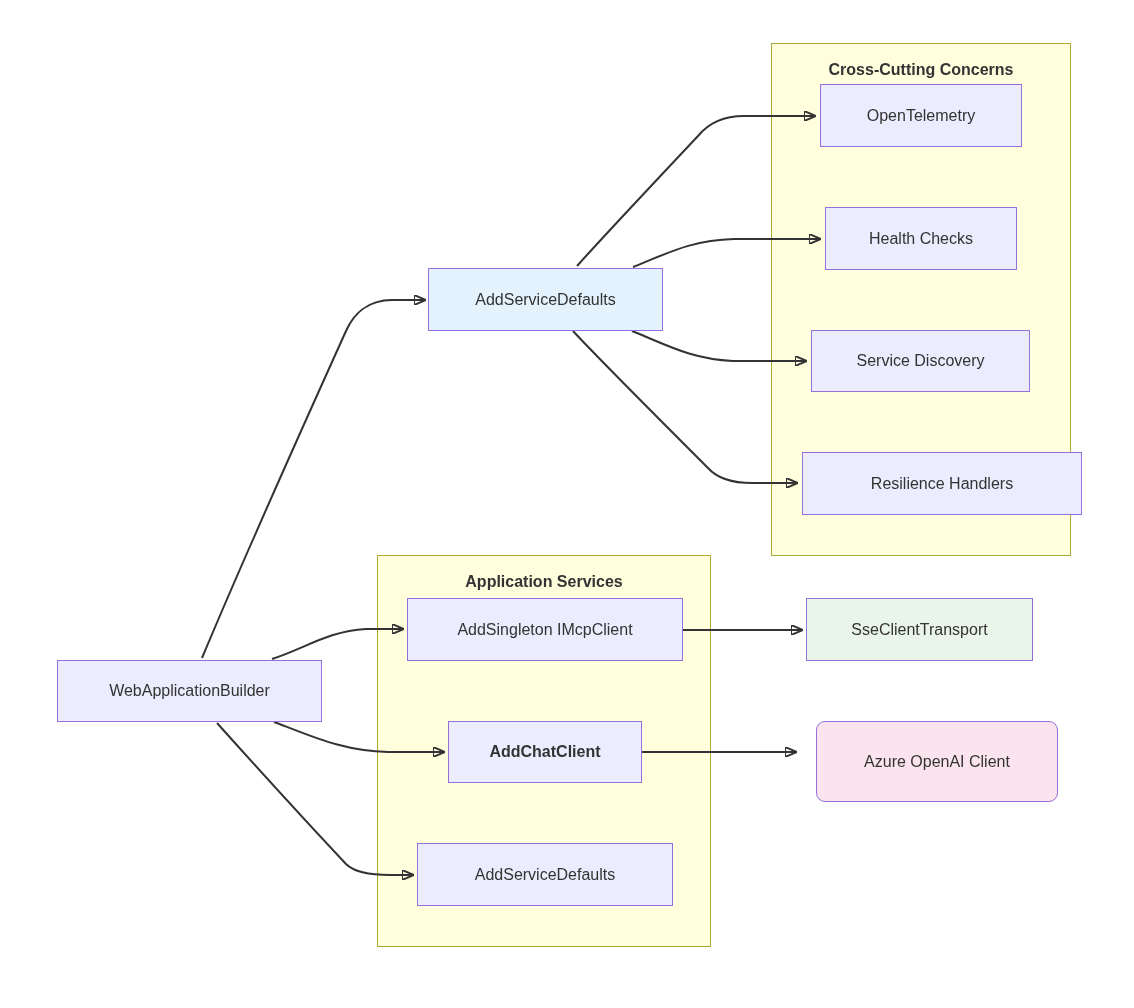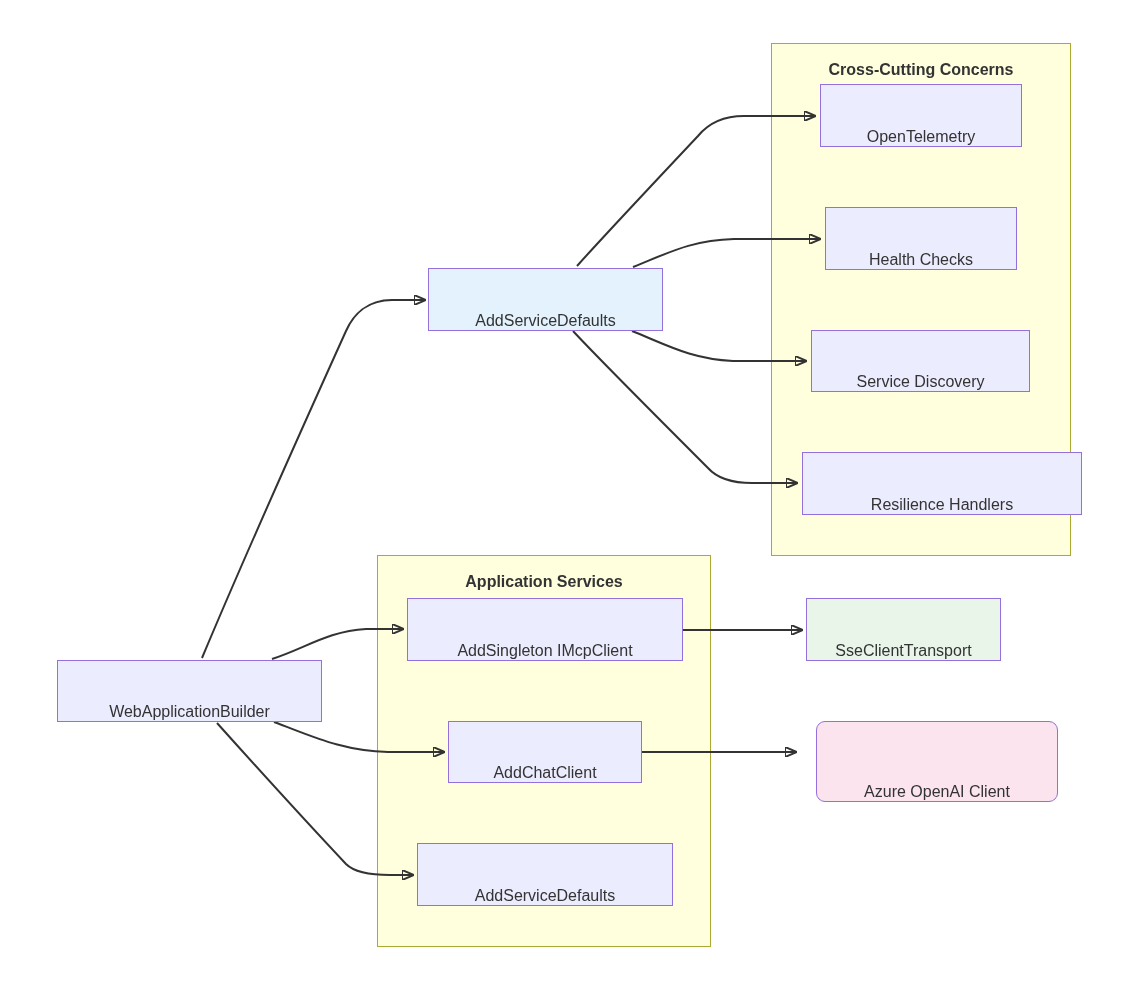--- a/index.html
+++ b/index.html
@@ -6,21 +6,21 @@
   .canvas{
     position:relative;width:1134px;height:1008px;background:#ffffff;
     font-family:"Liberation Sans","DejaVu Sans",sans-serif;color:#333333;
     overflow:hidden;
   }
   .edges{position:absolute;left:0;top:0;width:1134px;height:1008px;z-index:2;pointer-events:none;}
   .edges path{fill:none;stroke:#333333;stroke-width:2px;}
   .group{position:absolute;background:#FFFFDE;border:1px solid #AAAA33;z-index:1;box-sizing:border-box;}
   .group-title{position:absolute;top:6px;left:0;right:0;text-align:center;font-size:16px;font-weight:600;color:#333333;margin-top:11px;}
   .node{
-    position:absolute;display:flex;align-items:flex-end;justify-content:center;
+    position:absolute;display:flex;align-items:center;justify-content:center;
     background:#ECECFF;border:1.5px solid #9370DB;font-size:16px;color:#333333;
     z-index:3;box-sizing:border-box;text-align:center;white-space:nowrap;
   }
   .node--blue{background:#E3F2FD;}
   .node--green{background:#E9F5E9;}
   .node--pink{background:#FBE4EE;}
 </style>
 </head>
 <body>
 
@@ -73,29 +73,29 @@
   </div>
 
   <div class="node" style="left:802px;top:452px;width:280px;height:63px;">
     <span>Resilience Handlers</span>
   </div>
 
   <div class="node" style="left:407px;top:598px;width:276px;height:63px;">
     <span>AddSingleton IMcpClient</span>
   </div>
 
-  <div class="node" style="left:448px;top:721px;width:194px;height:62px;">
+  <div class="node" style="left:448px;top:721px;width:194px;height:62px;font-weight:bold;">
     <span>AddChatClient</span>
   </div>
 
   <div class="node" style="left:417px;top:843px;width:256px;height:63px;">
     <span>AddServiceDefaults</span>
   </div>
 
-  <div class="node node--green" style="left:806px;top:598px;width:195px;height:63px;">
+  <div class="node node--green" style="left:806px;top:598px;width:227px;height:63px;">
     <span>SseClientTransport</span>
   </div>
 
   <div class="node node--pink" style="left:816px;top:721px;width:242px;height:81px;border-radius:9px;">
     <span>Azure OpenAI Client</span>
   </div>
 
 </div>
 
 </body></html>

